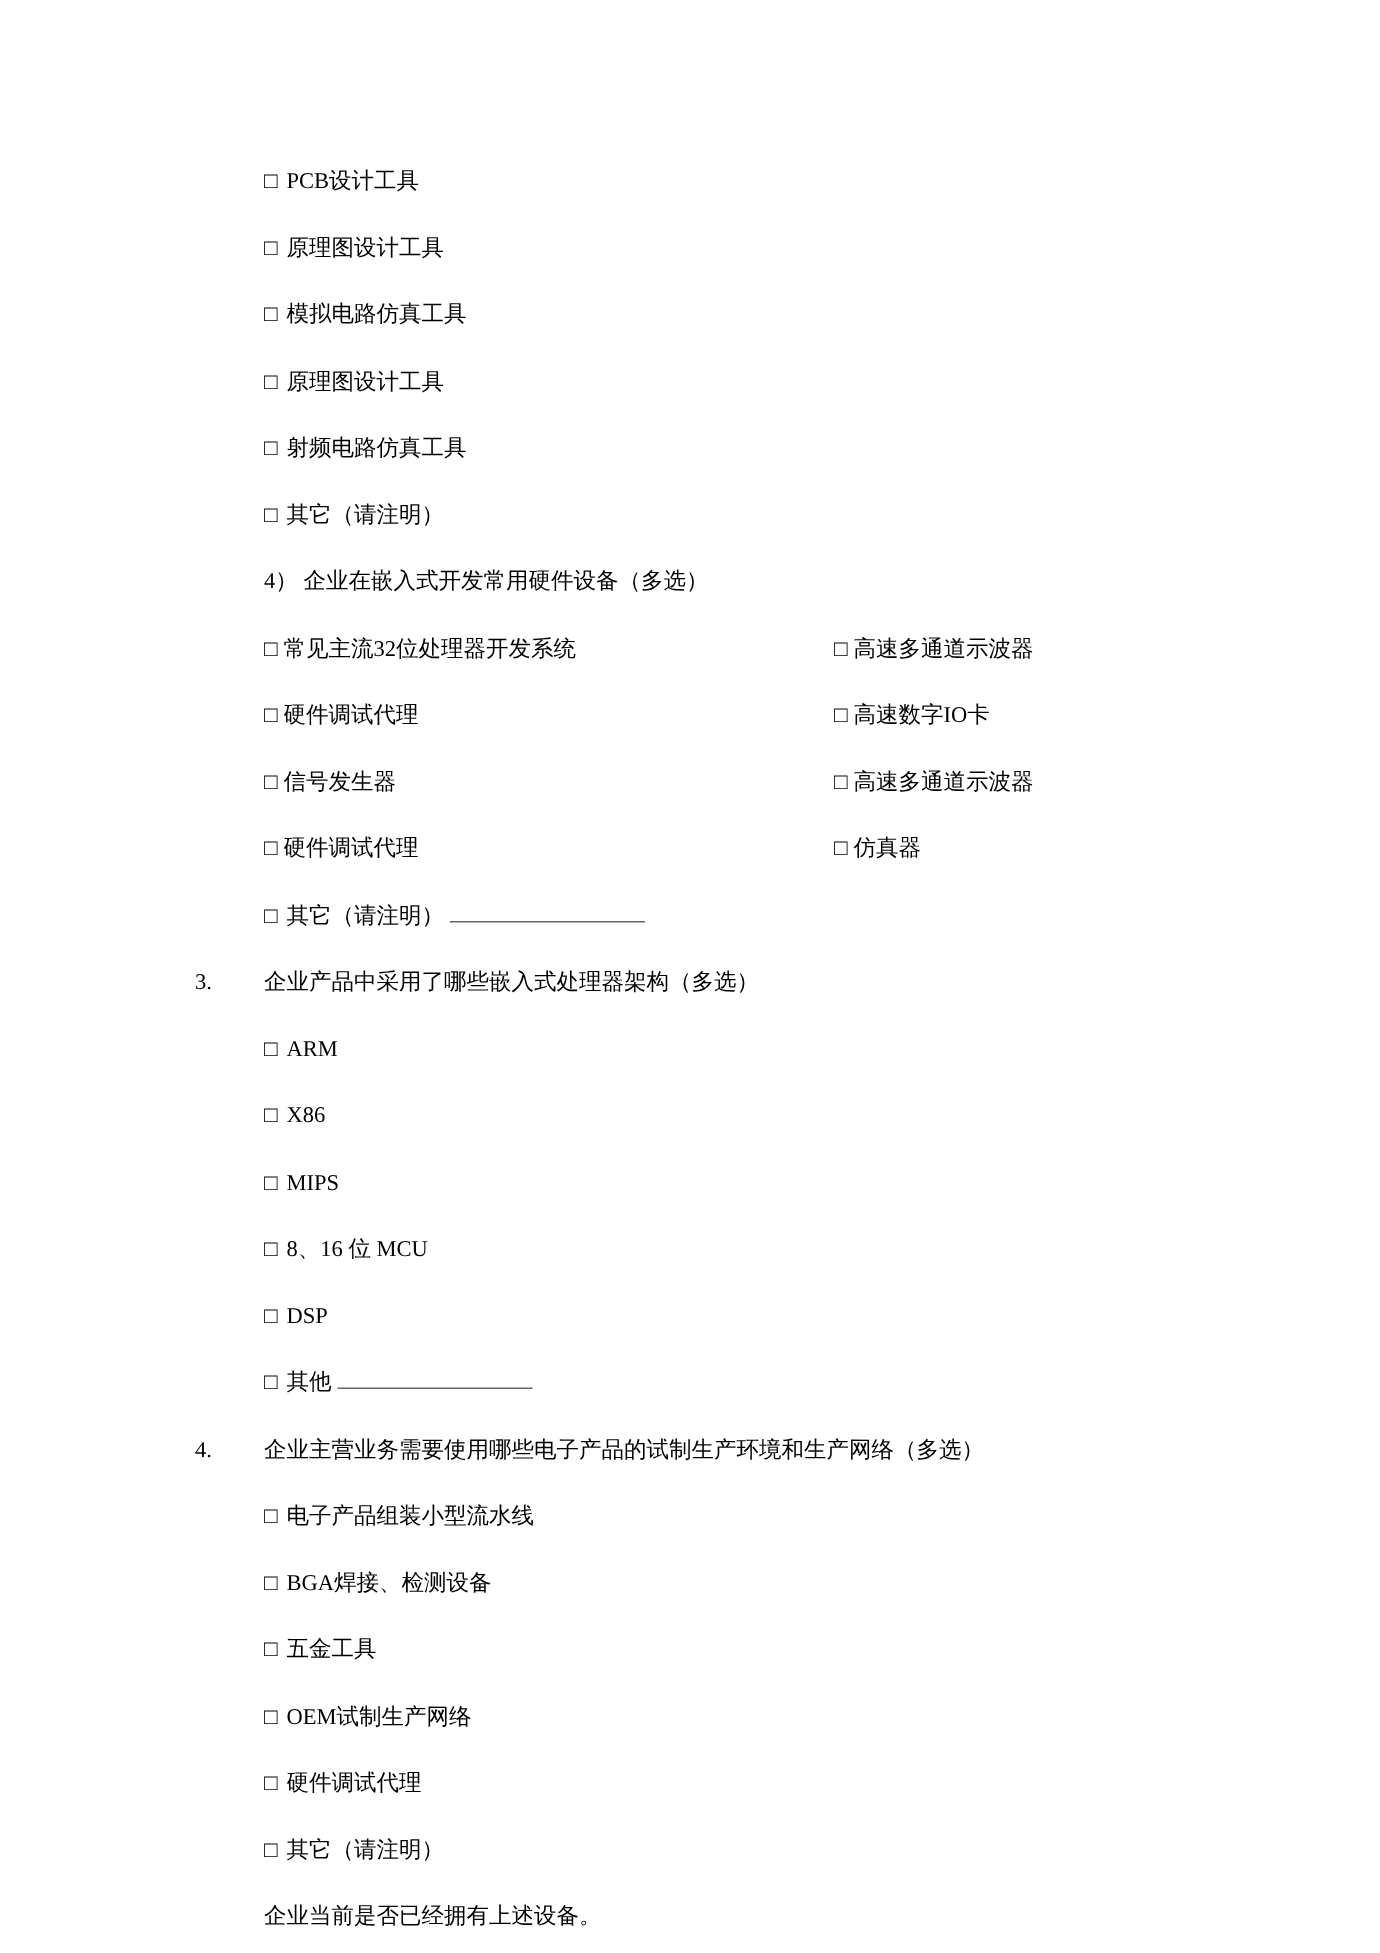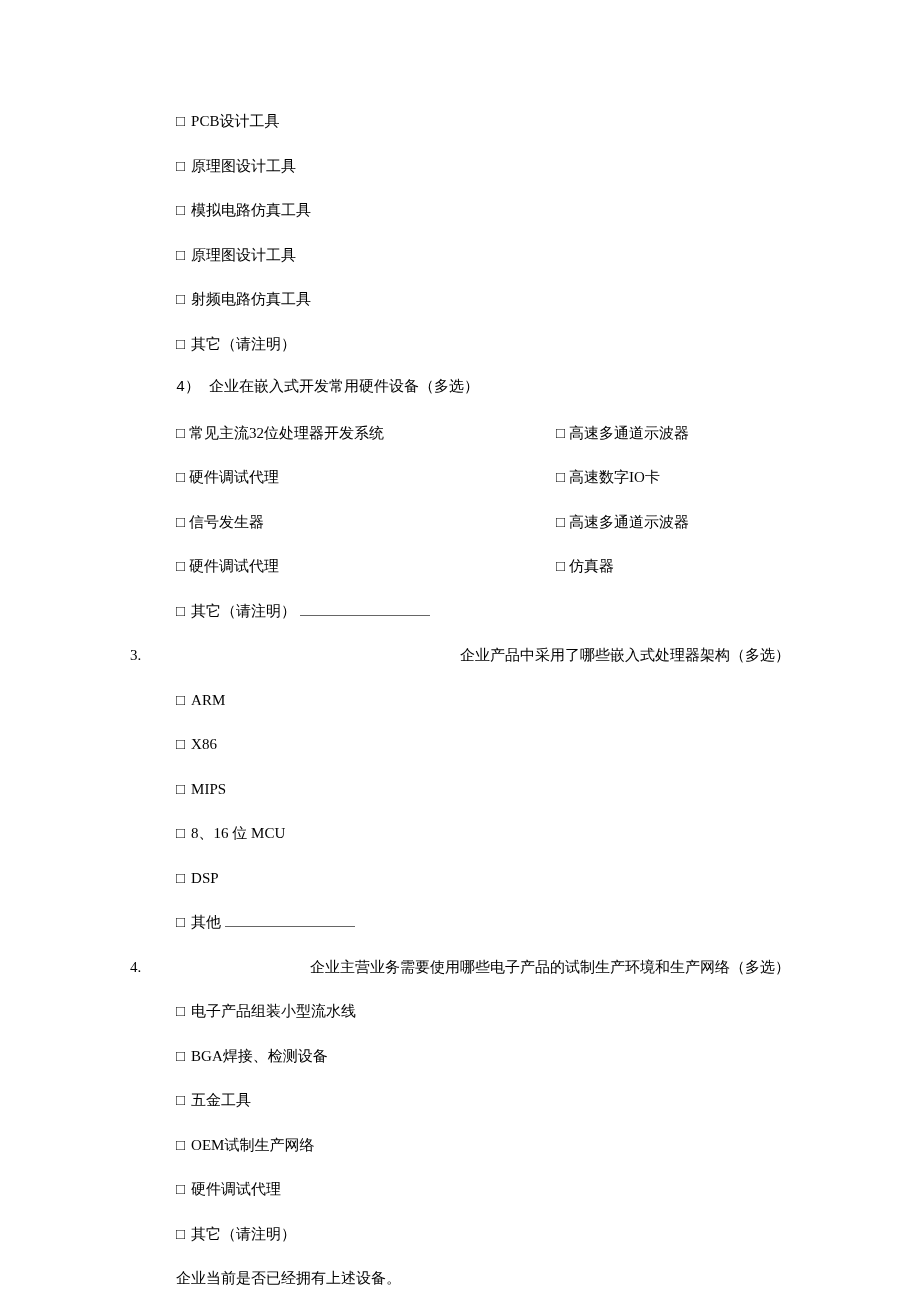--- a/index.html
+++ b/index.html
@@ -33,33 +33,31 @@
   .two-col-row .left {
     flex: 0 0 380px;
     display: flex;
   }
   .two-col-row .right {
     display: flex;
   }
   .two-col-row .box { margin-right: 4px; }
   .sub-header {
     margin: 0 0 22px 46px;
-    font-family: Liberation Mono, monospace;
   }
   .question-row {
     display: flex;
     margin: 0 0 22px 0;
   }
   .qnum {
     width: 46px;
     flex-shrink: 0;
   }
   .qtext {
     flex: 1;
-    text-align: right;
   }
   .blank-line {
     display: inline-block;
     border-bottom: 1px solid #666;
     width: 130px;
     height: 0.9em;
     vertical-align: baseline;
     margin-left: 4px;
   }
   .para-line {

